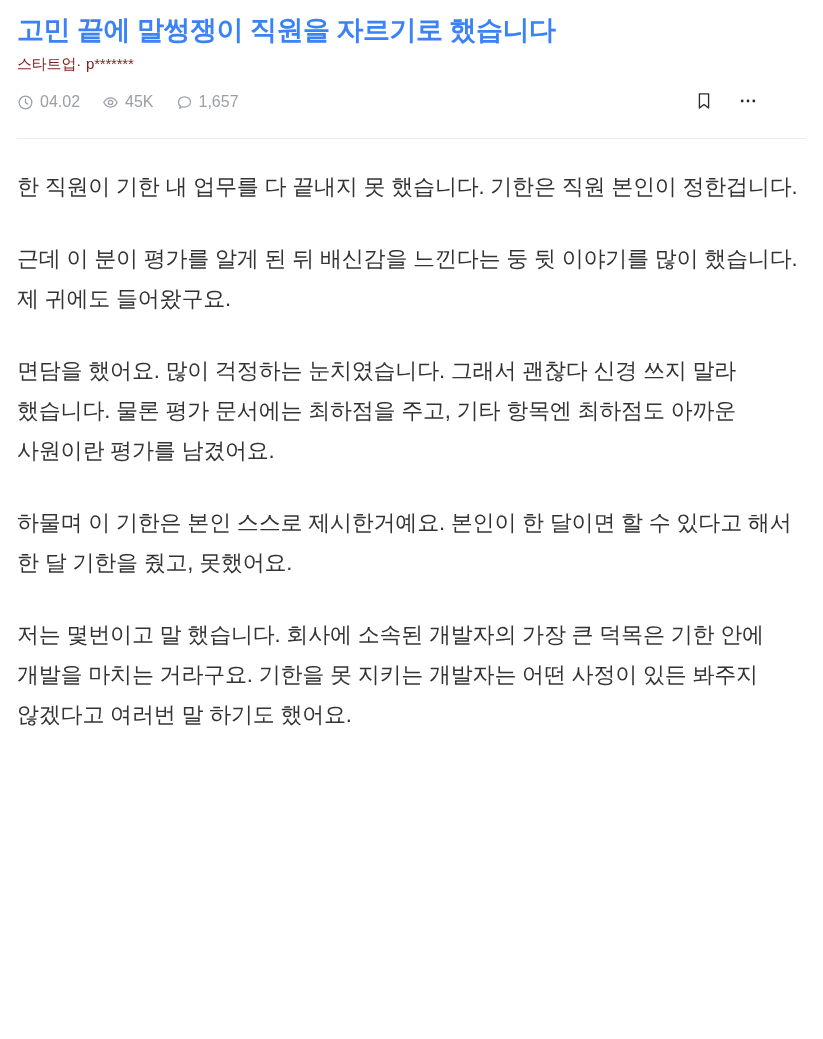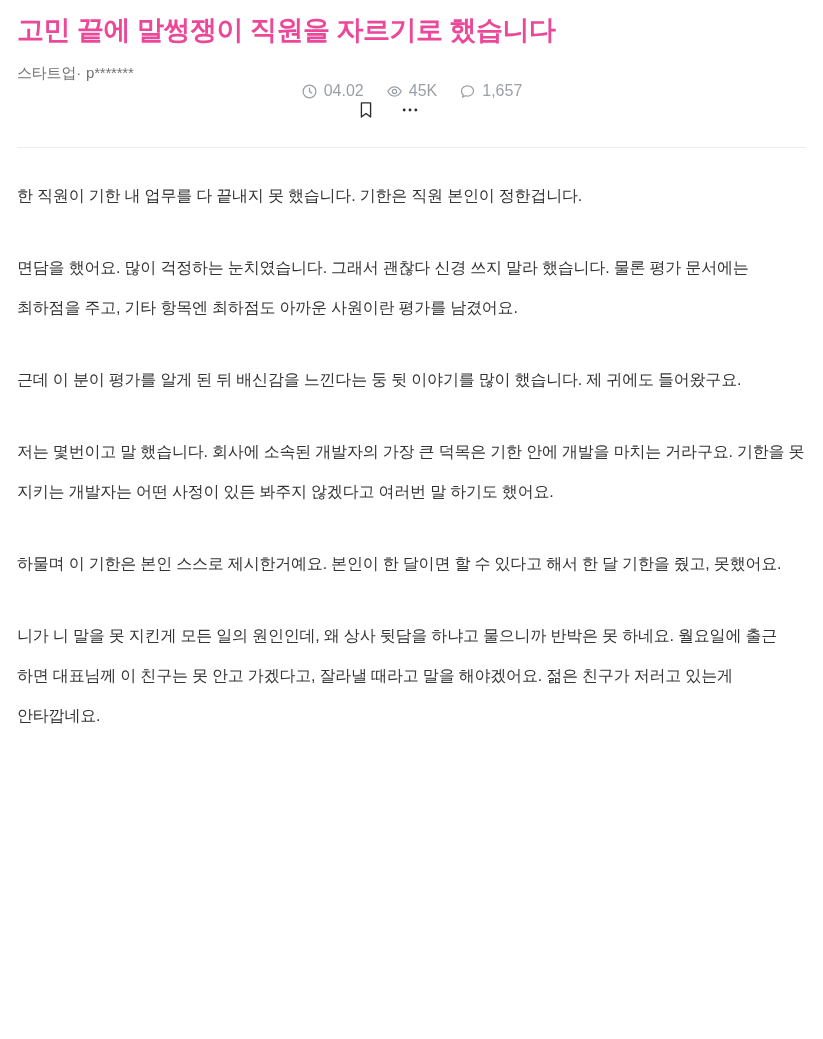--- a/index.html
+++ b/index.html
@@ -12,38 +12,38 @@
     margin: 0 auto;
     background: #ffffff;
     padding: 0 17px;
   }
 
   .post-title {
     margin: 12px 0 0;
     font-size: 27px;
     line-height: 37px;
     font-weight: 700;
-    color: #ec4899;
+    color: #3b82f6;
     letter-spacing: -0.5px;
   }
 
   .byline {
-    margin-top: 15px;
+    margin-top: 6px;
     font-size: 15px;
     line-height: 18px;
-    color: #737373;
+    color: #7f1d1d;
     letter-spacing: -0.2px;
   }
   .byline .author { margin-left: 5px; }
 
   .meta-row {
+    margin-top: 18px;
     display: flex;
-    align-items: center;
+    align-items: flex-end;
     justify-content: space-between;
-    flex-direction: column;
   }
   .meta-left {
     display: flex;
     align-items: center;
     gap: 22px;
     color: #9aa0a6;
     font-size: 16px;
   }
   .meta-item {
     display: inline-flex;
@@ -72,21 +72,21 @@
   .icon-btn svg { width: 20px; height: 20px; display: block; }
 
   .divider {
     border: none;
     border-top: 1px solid #ededed;
     margin: 27px 0 0;
   }
 
   .post-body { padding-bottom: 20px; }
   .post-body p {
-    font-size: 16px;
+    font-size: 22px;
     line-height: 40px;
     color: #333333;
     letter-spacing: -0.2px;
     margin: 32px 0 0;
     word-break: keep-all;
   }
   .post-body p:first-child { margin-top: 28px; }
 </style>
 </head>
 <body>
@@ -152,20 +152,19 @@
           </span>
         </button>
       </div>
     </div>
   </header>
 
   <hr class="divider">
 
   <article class="post-body">
     <p>한 직원이 기한 내 업무를 다 끝내지 못 했습니다. 기한은 직원 본인이 정한겁니다.</p>
+    <p>근데 이 분이 평가를 알게 된 뒤 배신감을 느낀다는 둥 뒷 이야기를 많이 했습니다. 제 귀에도 들어왔구요.</p>
     <p>면담을 했어요. 많이 걱정하는 눈치였습니다. 그래서 괜찮다 신경 쓰지 말라 했습니다. 물론 평가 문서에는 최하점을 주고, 기타 항목엔 최하점도 아까운 사원이란 평가를 남겼어요.</p>
-    <p>근데 이 분이 평가를 알게 된 뒤 배신감을 느낀다는 둥 뒷 이야기를 많이 했습니다. 제 귀에도 들어왔구요.</p>
+    <p>하물며 이 기한은 본인 스스로 제시한거예요. 본인이 한 달이면 할 수 있다고 해서 한 달 기한을 줬고, 못했어요.</p>
     <p>저는 몇번이고 말 했습니다. 회사에 소속된 개발자의 가장 큰 덕목은 기한 안에 개발을 마치는 거라구요. 기한을 못 지키는 개발자는 어떤 사정이 있든 봐주지 않겠다고 여러번 말 하기도 했어요.</p>
-    <p>하물며 이 기한은 본인 스스로 제시한거예요. 본인이 한 달이면 할 수 있다고 해서 한 달 기한을 줬고, 못했어요.</p>
-    <p>니가 니 말을 못 지킨게 모든 일의 원인인데, 왜 상사 뒷담을 하냐고 물으니까 반박은 못 하네요. 월요일에 출근 하면 대표님께 이 친구는 못 안고 가겠다고, 잘라낼 때라고 말을 해야겠어요. 젊은 친구가 저러고 있는게 안타깝네요.</p>
   </article>
 
 </div>
 
 </body></html>

